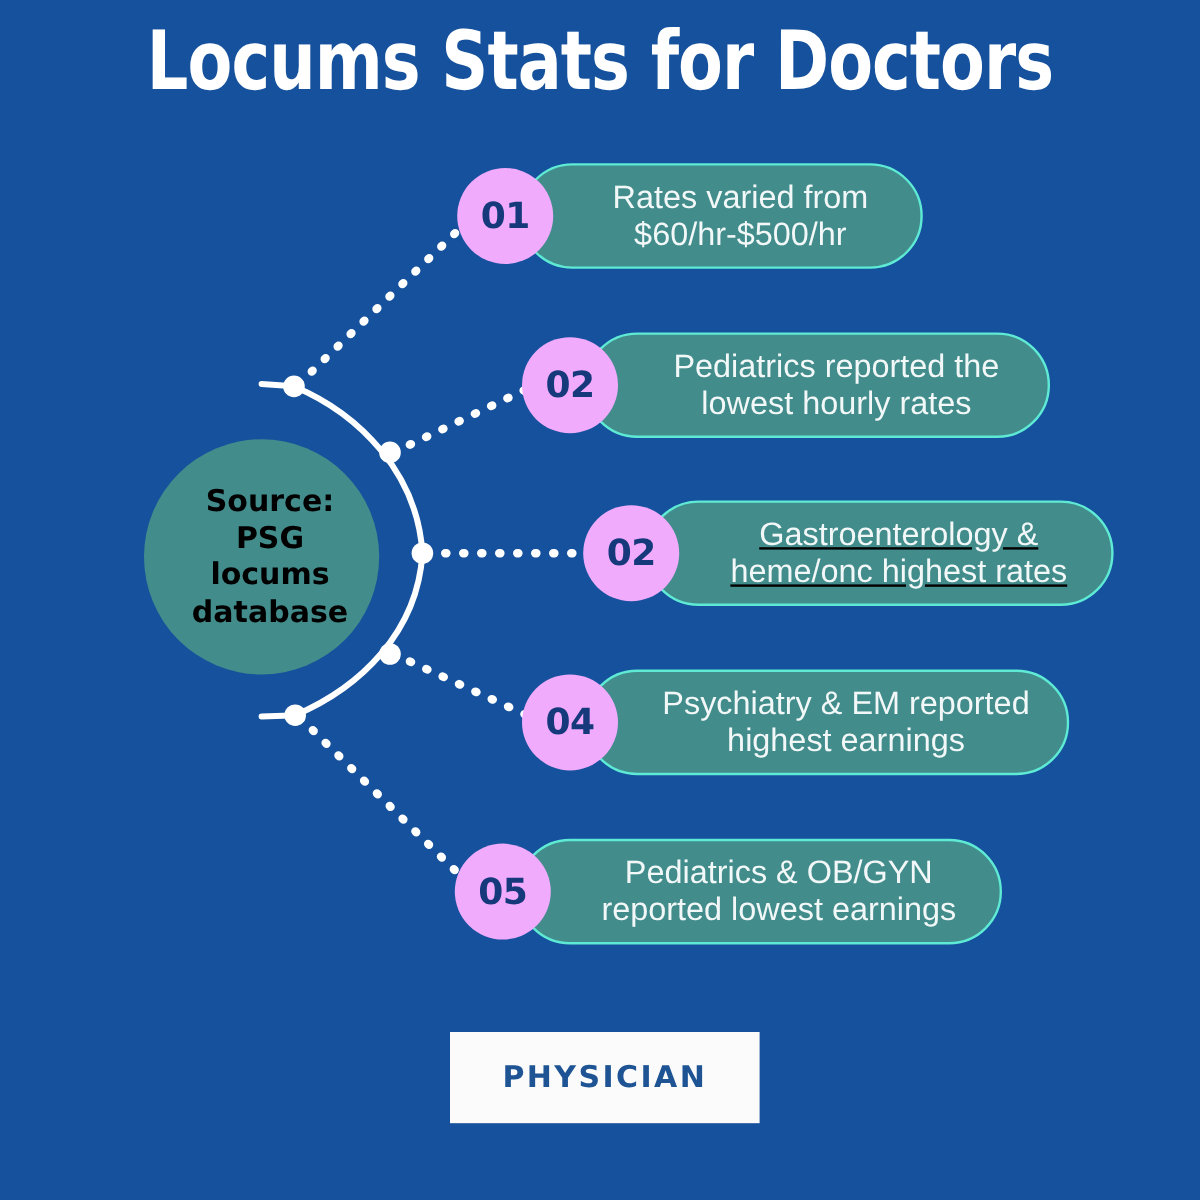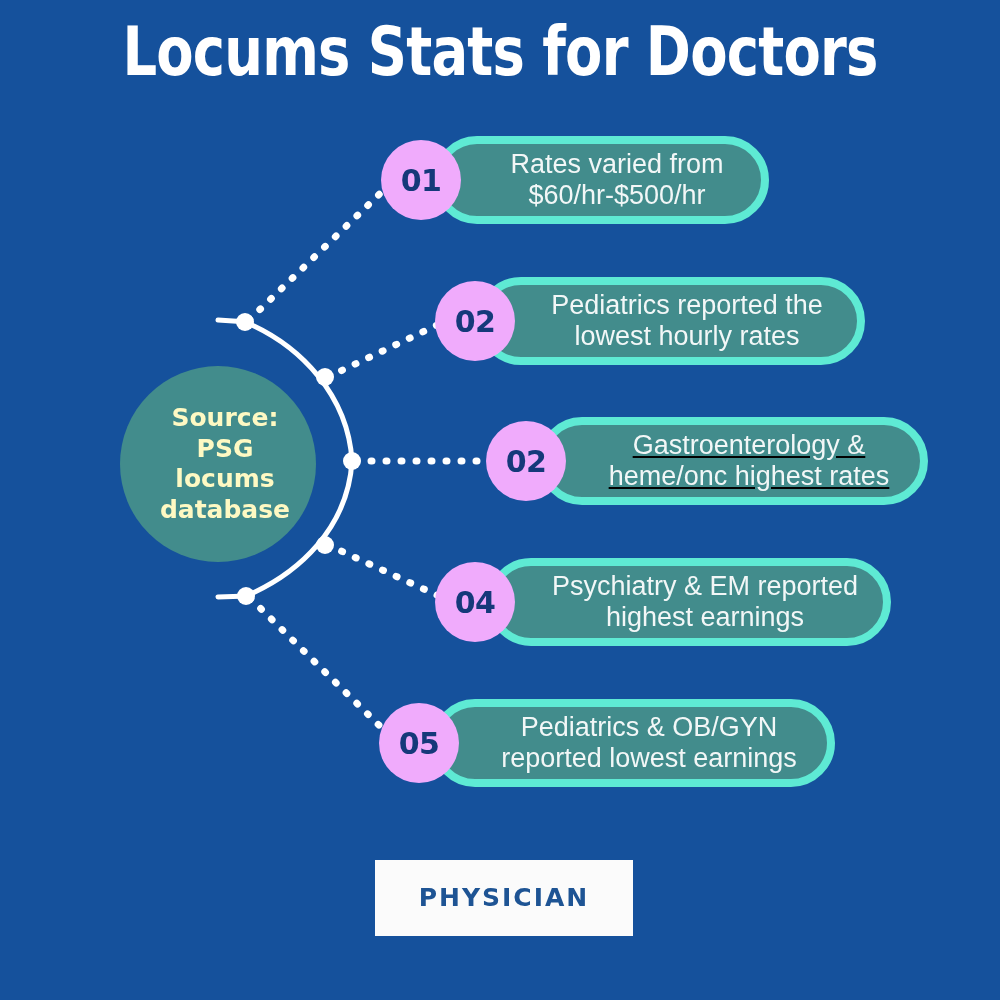--- a/index.html
+++ b/index.html
@@ -58,42 +58,42 @@
     width: 196px;
     height: 196px;
     border-radius: 50%;
     background: #428c8c;
     display: flex;
     align-items: center;
     justify-content: center;
     text-align: center;
   }
   #source-circle .src-text {
-    color: #fef9c3;
+    color: #000000;
     font-family: "DejaVu Sans", sans-serif;
     font-weight: bold;
     font-size: 25px;
     line-height: 1.22;
     padding-left: 14px;
     white-space: pre-line;
   }
 
   
   .stat {
     position: absolute;
     height: 88px;
   }
   .pill {
     position: absolute;
     left: 0;
     top: 0;
     height: 88px;
     box-sizing: border-box;
     background: #428c8c;
-    border: 8px solid #5eead4;
+    border: 2px solid #5eead4;
     border-radius: 48px;
     display: flex;
     align-items: center;
     justify-content: center;
   }
   .pill-text {
     color: #f2f7f7;
     font-size: 27px;
     line-height: 1.16;
     text-align: center;
@@ -185,21 +185,21 @@
 
   <div class="stat" id="stat-0" style="left: 383px; top: 136px;">
     <div class="pill" id="pill-0" style="left: 50px; width: 336px;">
       <div class="pill-text">Rates varied from
 $60/hr-$500/hr</div>
     </div>
     <div class="num-circle">01</div>
   </div>
 
   <div class="stat" id="stat-1" style="left: 437px; top: 277px;">
-    <div class="pill" id="pill-1" style="left: 40px; width: 388px;">
+    <div class="pill" id="pill-1" style="left: 50px; width: 388px;">
       <div class="pill-text">Pediatrics reported the
 lowest hourly rates</div>
     </div>
     <div class="num-circle">02</div>
   </div>
 
   <div class="stat" id="stat-2" style="left: 488px; top: 417px;">
     <div class="pill" id="pill-2" style="left: 50px; width: 390px; text-decoration: underline;">
       <div class="pill-text">Gastroenterology &amp;
 heme/onc highest rates</div>

